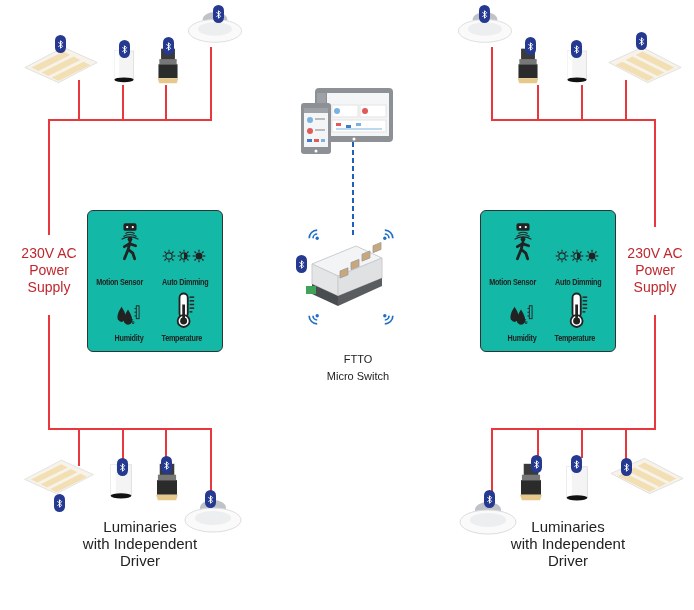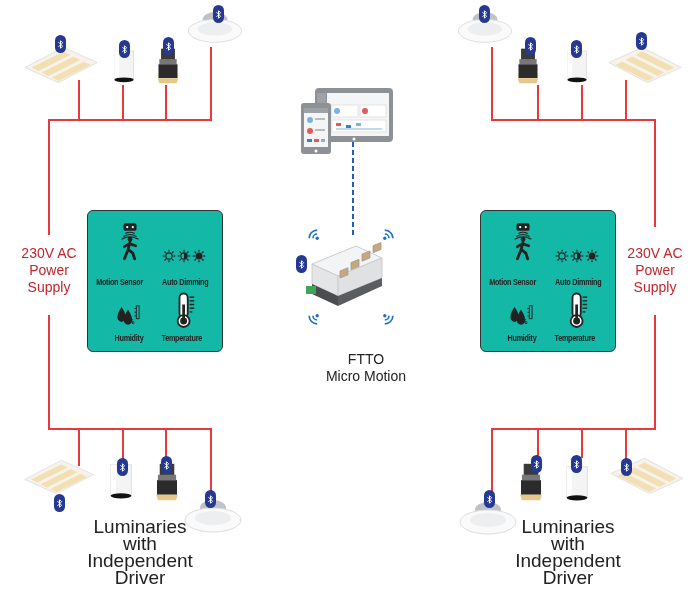--- a/index.html
+++ b/index.html
@@ -1,20 +1,20 @@
 <!DOCTYPE html>
 <html><head>
 <meta charset="utf-8">
 <style>
   html,body{margin:0;padding:0;background:#fff;}
   body{width:694px;height:610px;position:relative;overflow:hidden;font-family:"Liberation Sans",sans-serif;}
   .abs{position:absolute;}
   .wire{position:absolute;background:#e8383d;}
   .psu{position:absolute;color:#c0272d;font-size:14px;line-height:17px;text-align:center;width:70px;}
-  .caption{position:absolute;color:#222;font-size:19px;line-height:17px;text-align:center;}
+  .caption{position:absolute;color:#222;font-size:15px;line-height:17px;text-align:center;}
   .sensor-box{position:absolute;width:136px;height:142px;border:1.5px solid #333;border-radius:6px;background:#14b8a6;box-sizing:border-box;}
   .s-label{position:absolute;font-family:"Liberation Sans",sans-serif;font-size:8.5px;font-weight:bold;color:#222;letter-spacing:-0.3px;white-space:nowrap;transform:scaleX(0.85);transform-origin:center;}
   .bt{position:absolute;width:11px;height:18px;border-radius:6px;background:#24398f;display:flex;align-items:center;justify-content:center;}
   .bt svg{width:7px;height:11px;}
   .lum{position:absolute;}
 </style>
 </head>
 <body>
 
 <svg width="0" height="0" style="position:absolute">
@@ -420,23 +420,23 @@
 <svg class="abs" style="left:382px;top:227px;width:14px;height:14px;">
     <use href="#wifi"></use>
   </svg>
 <svg class="abs" style="left:306px;top:313px;width:14px;height:14px;transform:scale(-1,-1);">
     <use href="#wifi"></use>
   </svg>
 <svg class="abs" style="left:382px;top:313px;width:14px;height:14px;transform:scaleY(-1);">
     <use href="#wifi"></use>
   </svg>
 
-<div class="caption" style="left:306px;top:351px;width:120px;font-size:14px;">
+<div class="caption" style="left:298px;top:351px;width:120px;font-size:11px;">
   <div>FTTO</div>
-  <div>Micro Motion</div>
+  <div>Micro Switch</div>
 </div>
 
 <div class="caption" style="left:80px;top:518px;width:120px;">
   <div>Luminaries</div>
   <div>with Independent</div>
   <div>Driver</div>
 </div>
 <div class="caption" style="left:508px;top:518px;width:120px;">
   <div>Luminaries</div>
   <div>with Independent</div>

